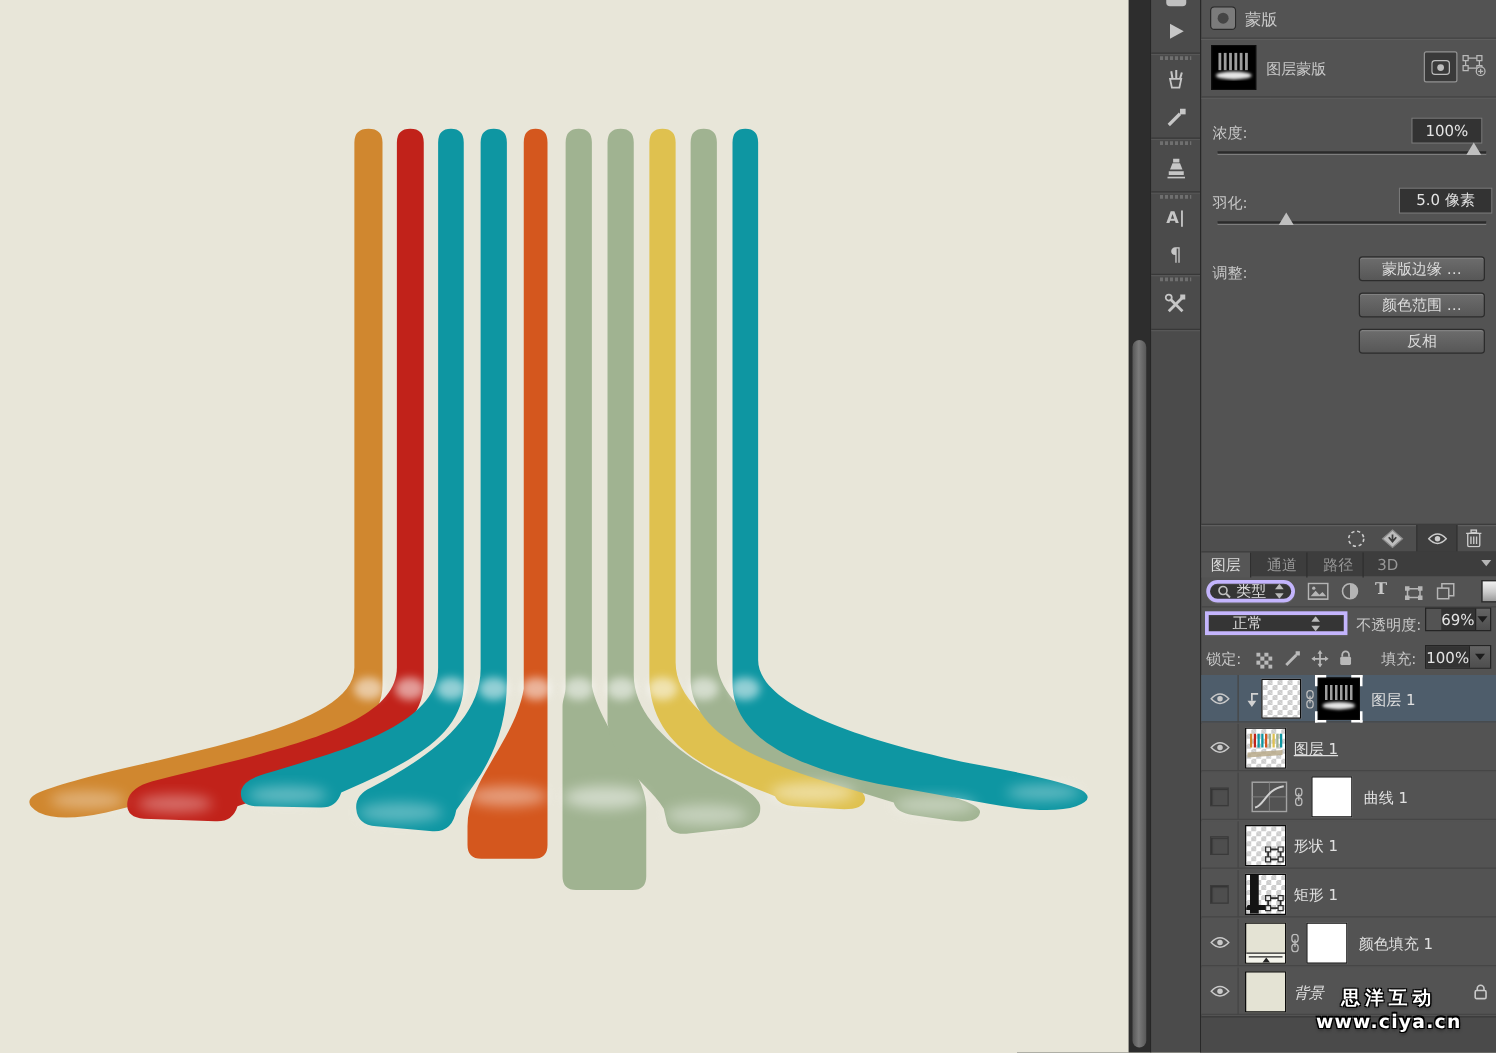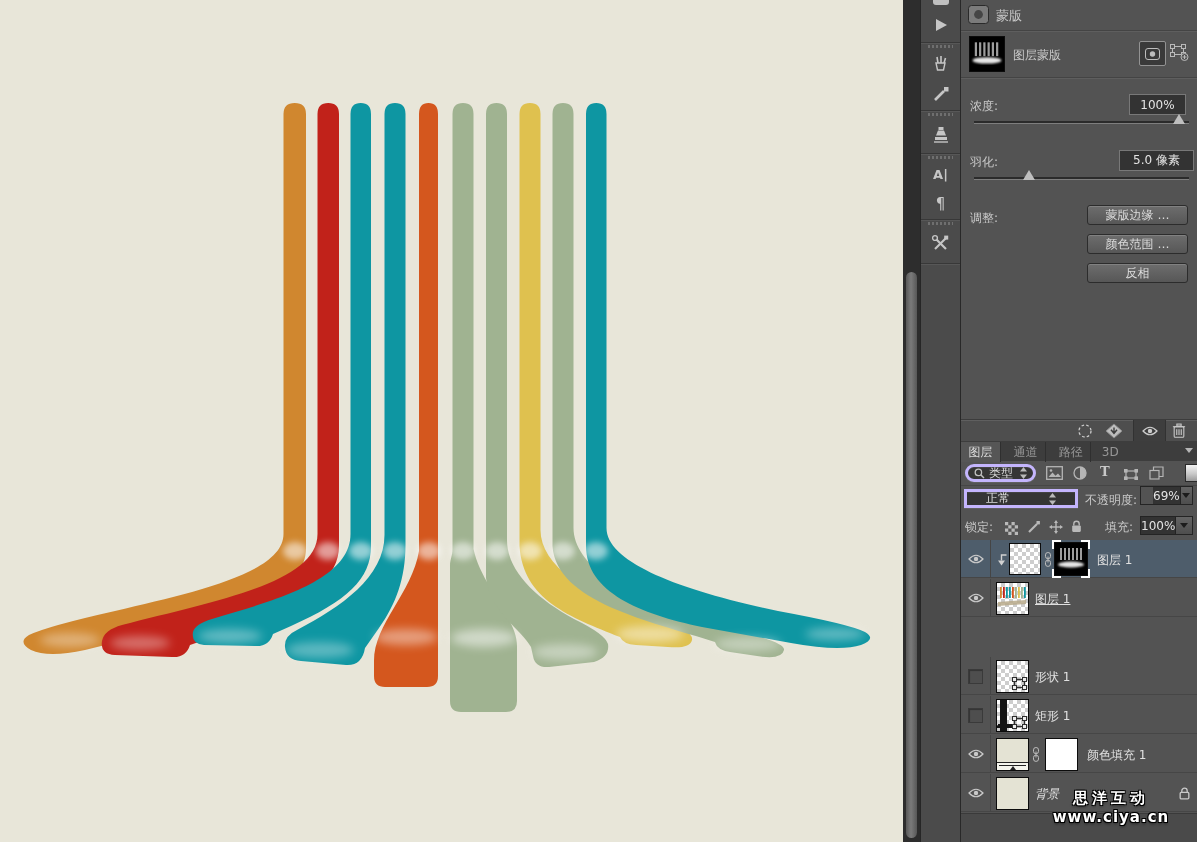--- a/index.html
+++ b/index.html
@@ -436,20 +436,38 @@
               <rect x="21" y="4" width="1.8" height="11" fill="#DFC14F"></rect>
                 <rect x="24" y="4" width="1.8" height="11" fill="#A0B391"></rect>
               <rect x="27" y="4" width="1.8" height="11" fill="#0E96A2"></rect>
               <path d="M1,19 L29,17 L29,21 L1,23 Z" fill="#b7a98a" opacity="0.85"></path>
               </g>
             </svg>
         </div>
         <span class="abs lname" style="left:74px;top:12px;text-decoration:underline;">图层 1</span>
       </div>
 
+      <div class="abs lrow" style="top:177px;">
+        <div class="eyecol abs">
+            <span class="visbox"></span>
+          </div>
+        <svg class="abs" style="left:40px;top:7px;" width="29" height="25" viewBox="0 0 29 25">
+          <rect x="0.7" y="0.7" width="27.6" height="23.6" fill="none" stroke="#a3a3a3" stroke-width="1.3"></rect>
+          <line x1="14.5" y1="1" x2="14.5" y2="24" stroke="#7d7d7d" stroke-width="0.8"></line>
+          <line x1="1" y1="12.5" x2="28" y2="12.5" stroke="#7d7d7d" stroke-width="0.8"></line>
+          <path d="M3,21 C10,20 12,6 26,4" fill="none" stroke="#d0d0d0" stroke-width="1.6"></path>
+          </svg>
+        <svg class="abs" style="left:74px;top:12px;" width="8" height="15" viewBox="0 0 8 15">
+          <rect x="1.5" y="0.5" width="5" height="6.2" rx="2.4" fill="none" stroke="#bdbdbd"></rect>
+          <rect x="1.5" y="8.2" width="5" height="6.2" rx="2.4" fill="none" stroke="#bdbdbd"></rect>
+          <line x1="4" y1="4.5" x2="4" y2="10.5" stroke="#bdbdbd"></line>
+          </svg>
+        <div class="abs thumbbrd" style="left:88px;top:3px;width:33px;height:33px;background:#fff;"></div>
+        <span class="abs lname" style="left:130px;top:12px;">曲线 1</span>
+      </div>
 
       <div class="abs lrow" style="top:216px;">
         <div class="eyecol abs">
             <span class="visbox"></span>
           </div>
         <div class="abs thumbbrd checker" style="left:35px;top:3px;width:33px;height:33px;">
           <svg class="abs" style="right:0;bottom:1px;position:absolute;" width="17" height="14" viewBox="0 0 17 14">
             <rect x="3.5" y="2.5" width="10" height="8" fill="none" stroke="#2e2e2e" stroke-width="1.4"></rect>
             <rect x="1.5" y="0.5" width="4" height="4" fill="#ededed" stroke="#2e2e2e"></rect>
             <rect x="11.5" y="0.5" width="4" height="4" fill="#ededed" stroke="#2e2e2e"></rect>

